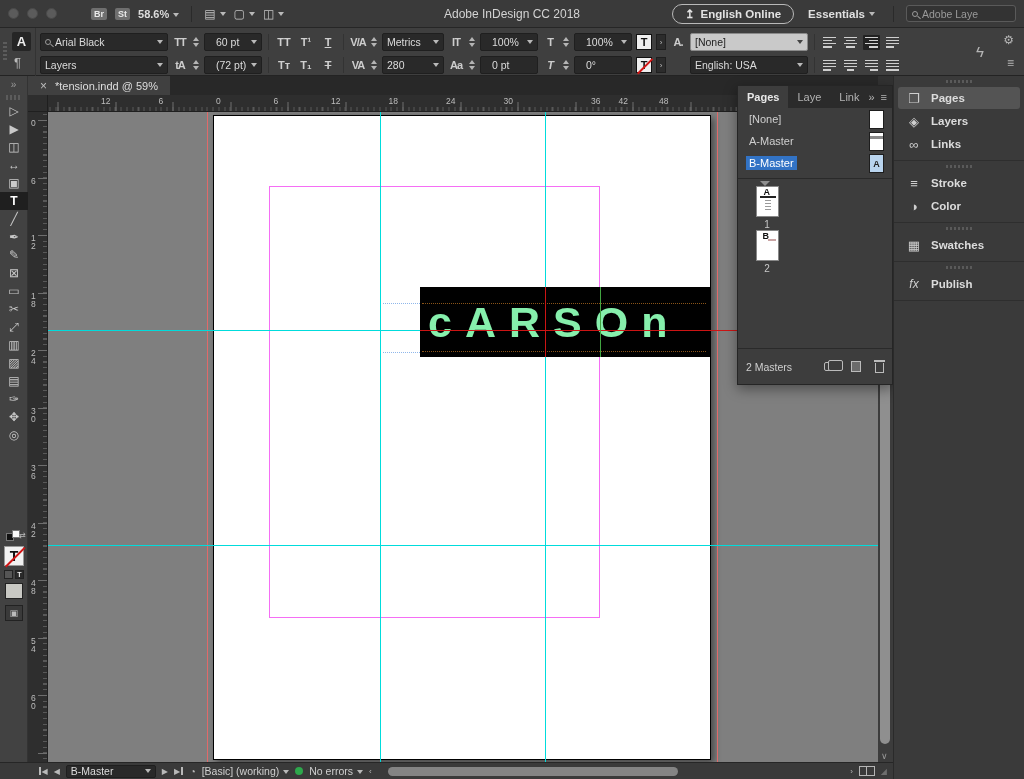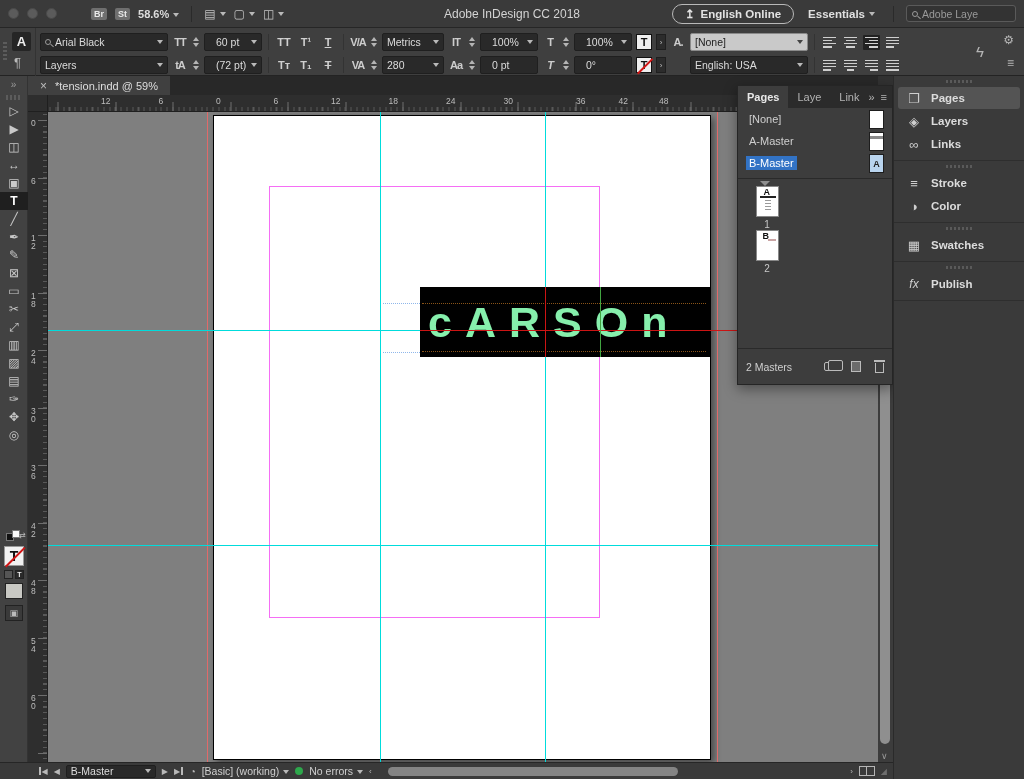--- a/index.html
+++ b/index.html
@@ -501,21 +501,21 @@
   <div id="corner"></div>
   <div id="hruler">
       <span class="hlab" style="left: 53px;">12</span>
       <span class="hlab" style="left: 110.5px;">6</span>
       <span class="hlab" style="left: 168px;">0</span>
       <span class="hlab" style="left: 225.5px;">6</span>
       <span class="hlab" style="left: 283px;">12</span>
       <span class="hlab" style="left: 340.5px;">18</span>
       <span class="hlab" style="left: 398px;">24</span>
       <span class="hlab" style="left: 455.5px;">30</span>
-      <span class="hlab" style="left: 528px;">36</span>
+      <span class="hlab" style="left: 543px;">36</span>
       <span class="hlab" style="left: 570.5px;">42</span>
       <span class="hlab" style="left: 611px;">48</span>
     </div>
   <div id="vruler">
       <span class="vlab" style="top: 7px;">0</span>
       <span class="vlab" style="top: 64.5px;">6</span>
       <span class="vlab" style="top: 122px;">1
 2</span>
       <span class="vlab" style="top: 179.5px;">1
 8</span>

